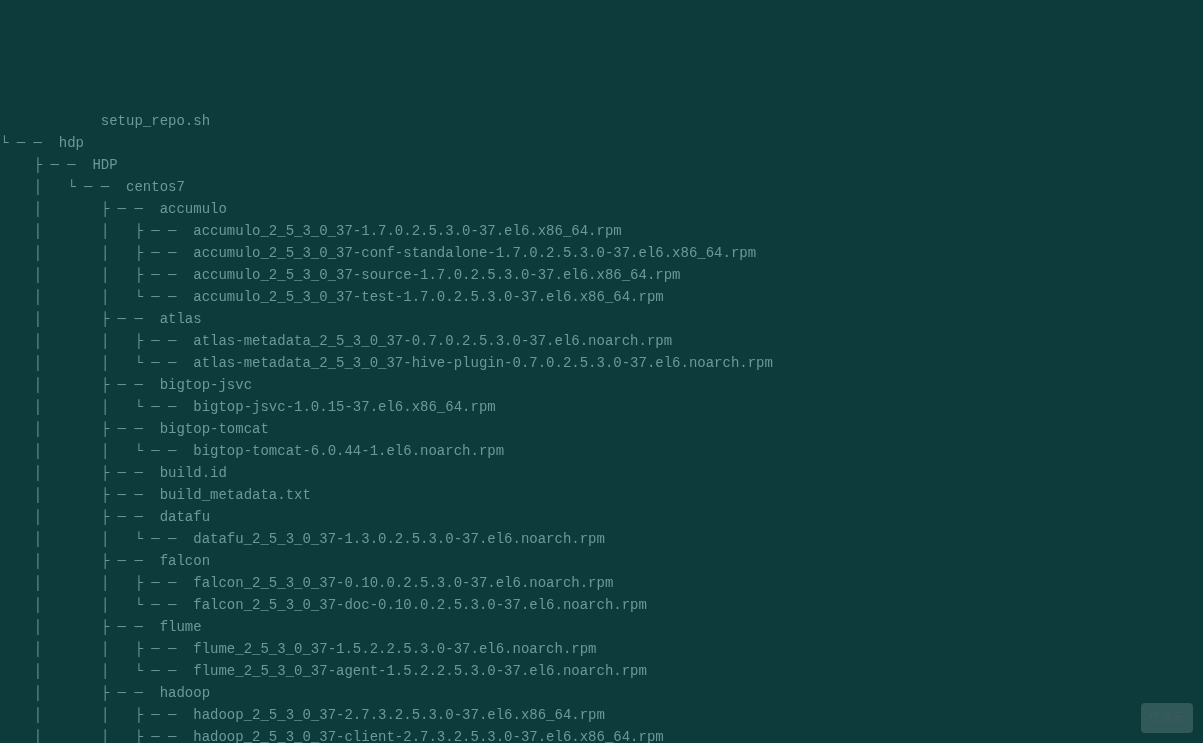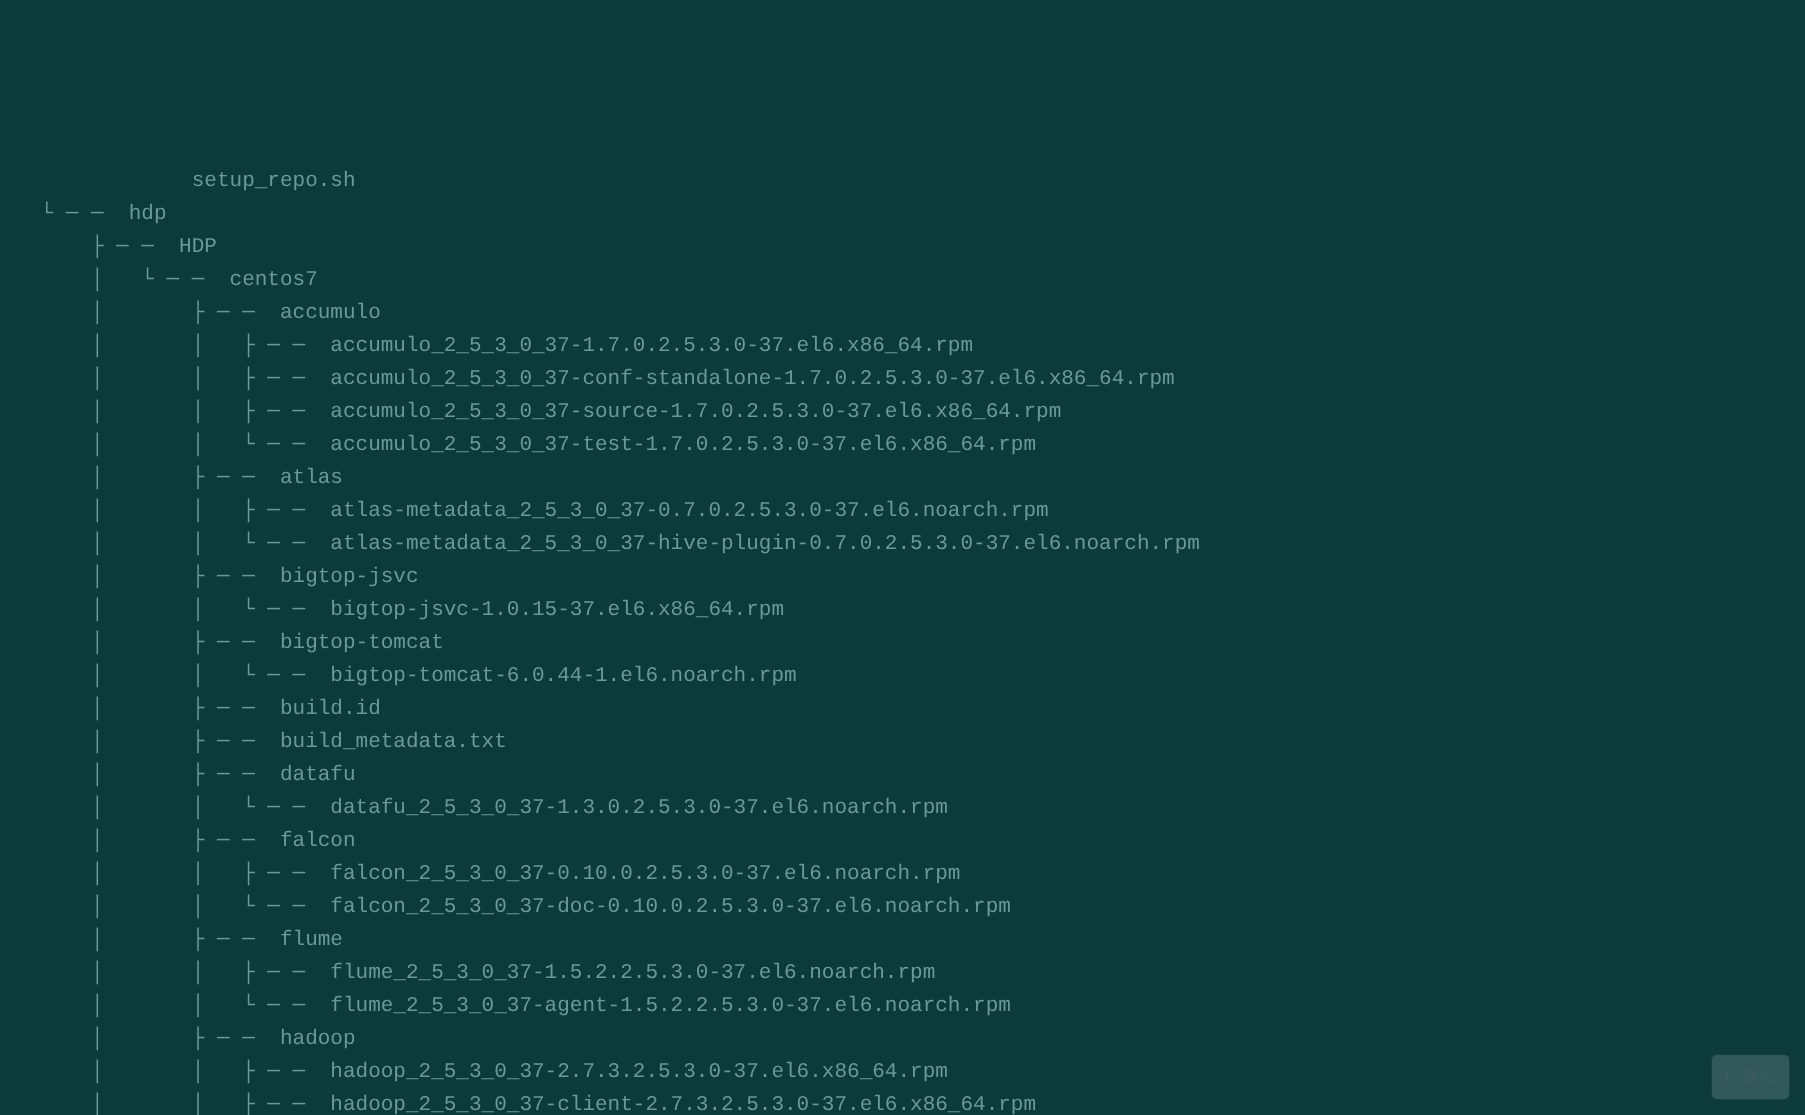--- a/index.html
+++ b/index.html
@@ -14,21 +14,20 @@
       overflow-x: auto;
     }
     
     .terminal {
       padding: 0;
     }
     
     .line {
       display: block;
       height: 22px;
-      padding-left: 27px;
     }
     
     .watermark {
       position: fixed;
       right: 10px;
       bottom: 10px;
       opacity: 0.3;
       font-size: 12px;
       color: #aaa;
       background: rgba(255,255,255,0.5);

